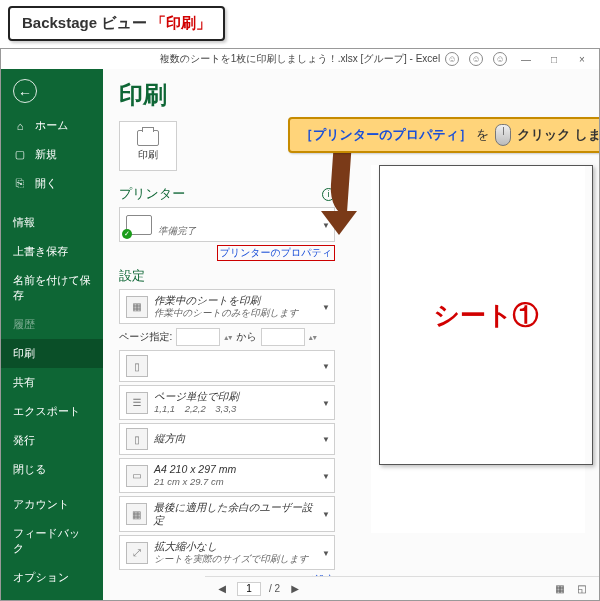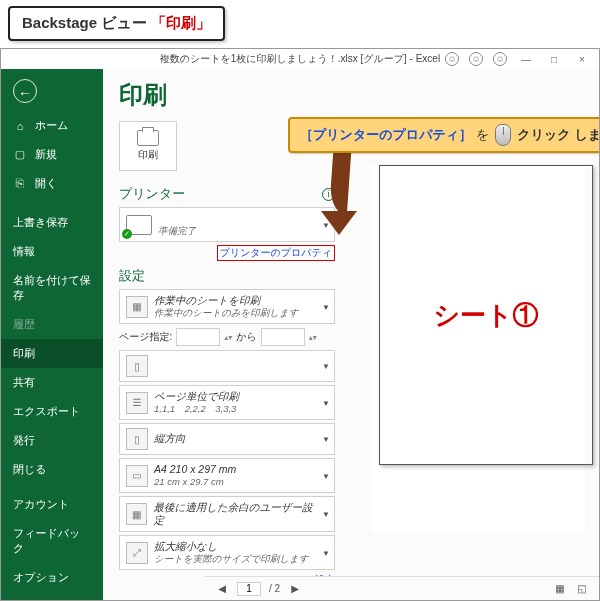--- a/index.html
+++ b/index.html
@@ -102,24 +102,24 @@
           <div class="nav-item">
               <span class="ico">▢</span>
               <span>新規</span>
             </div>
           <div class="nav-item">
               <span class="ico">⎘</span>
               <span>開く</span>
             </div>
           <div class="nav-sep"></div>
           <div class="nav-item">
+              <span>情報</span>
+            </div>
+          <div class="nav-item">
               <span>上書き保存</span>
-            </div>
-          <div class="nav-item">
-              <span>情報</span>
             </div>
           <div class="nav-item">
               <span>名前を付けて保存</span>
             </div>
           <div class="nav-item disabled">
               <span>履歴</span>
             </div>
           <div class="nav-item selected">
               <span>印刷</span>
             </div>

